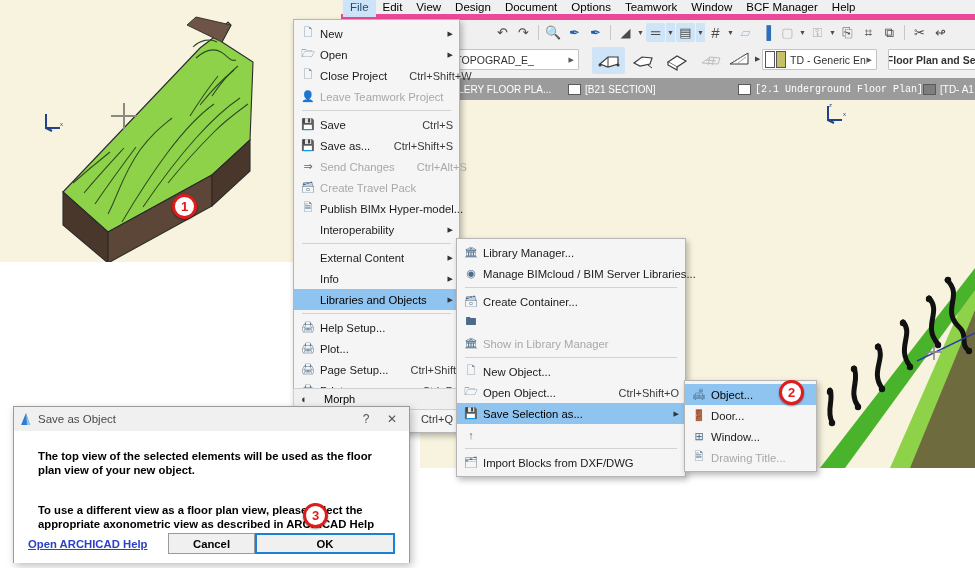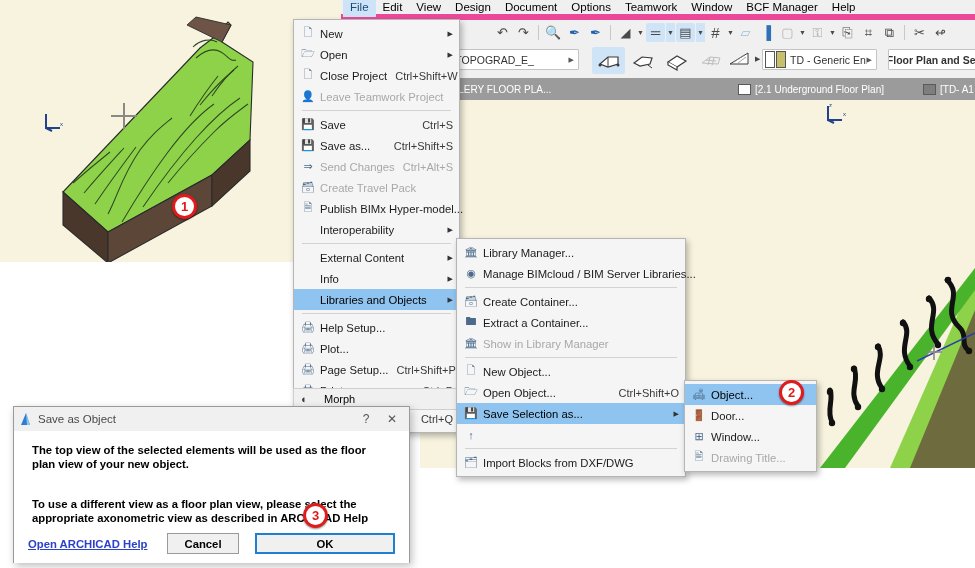--- a/index.html
+++ b/index.html
@@ -55,33 +55,33 @@
 
   
   .menu{position:absolute;background:#f5f5f5;border:1px solid #b5b5b5;box-shadow:2px 3px 6px rgba(0,0,0,.28);
         padding:3px 0;box-sizing:border-box;}
   .mi{display:flex;align-items:center;height:21px;padding:0 6px 0 4px;font-size:11.3px;color:#1b1b1b;white-space:nowrap;}
   .mi.dis{color:#a8a8a8;}
   .mi.sel{background:#8fc4f0;color:#000;}
   .mi .ic{width:20px;min-width:20px;height:16px;display:flex;align-items:center;justify-content:center;
           font-size:11px;color:#4c6b8a;}
   .mi .lb{flex:1;padding-left:2px;}
-  .mi .sc{color:#3a3a3a;padding-left:8px;font-size:11px;}
+  .mi .sc{color:#3a3a3a;padding-left:22px;font-size:11px;}
   .mi.dis .sc{color:#a8a8a8;}
   .mi .ar{font-size:7px;color:#333;padding-left:12px;}
   .msep{height:1px;background:#d2d2d2;margin:3px 8px;}
 
   
   #dialog{left:13px;top:406px;width:397px;height:157px;background:#5eead4;border:1px solid #9a9a9a;
           box-shadow:2px 3px 8px rgba(0,0,0,.25);box-sizing:border-box;}
   #dlg-title{height:24px;background:#f0f0f0;display:flex;align-items:center;padding:0 4px;box-sizing:border-box;}
   #dlg-title .t{flex:1;padding-left:5px;font-size:11.5px;color:#4a4a4a;}
   #dlg-title .b{width:26px;text-align:center;color:#555;font-size:12px;}
   #dlg-body{background:#fff;height:108px;padding:12px 18px 0 18px;box-sizing:border-box;position:relative;}
-  #dlg-body p{margin:0;font-size:11.3px;line-height:14px;color:#000;font-weight:bold;}
+  #dlg-body p{margin:6px;font-size:11.3px;line-height:14px;color:#000;font-weight:bold;}
   #dlg-foot{height:24px;background:#fff;}
   .dlgrow{position:absolute;left:0;bottom:8px;width:100%;display:flex;align-items:center;padding:0 14px;box-sizing:border-box;}
   .helplink{color:#2b41c8;text-decoration:underline;font-size:11.3px;font-weight:bold;}
   .dbtn{height:21px;border:1px solid #9a9a9a;background:#f0f0f0;font-size:11.3px;color:#000;font-weight:bold;
         display:flex;align-items:center;justify-content:center;box-sizing:border-box;}
   .dbtn.primary{border:2px solid #1f7fd0;text-align:center;}
 
   
   .badge{position:absolute;width:25px;height:25px;border-radius:50%;background:#fff;border:3px solid #e01b1b;
          color:#e01b1b;font-size:13px;font-weight:bold;display:flex;align-items:center;justify-content:center;
@@ -263,21 +263,25 @@
   </div>
   <div class="combo" style="left:468px;top:4px;width:105px;justify-content:center;font-weight:bold;overflow:hidden;">
     <span class="cp" style="flex:none;">Floor Plan and Sectio</span>
   </div>
 </div>
 
 <div class="abs" id="tabbar">
   <div class="tab" style="left:18px;">
     <span>ALLERY FLOOR PLA...</span>
   </div>
-  <div class="tab" style="left:310px;">
+  <div class="tab" style="left:140px;">
+    <span class="tabicon"></span>
+    <span>[B21 SECTION]</span>
+  </div>
+  <div class="tab" style="left:310px;font-family:Liberation Mono, monospace;">
     <span class="tabicon"></span>
     <span>[2.1 Underground Floor Plan]</span>
   </div>
   <div class="tab" style="left:495px;">
     <span class="tabicon" style="background:#7e7e7e;"></span>
     <span>[TD- A1 | L</span>
   </div>
 </div>
 
 <div class="menu" id="file-menu" style="left:293px;top:19px;width:167px;">
@@ -387,21 +391,20 @@
     <span class="ic">◉</span>
     <span class="lb">Manage BIMcloud / BIM Server Libraries...</span>
   </div>
   <div class="msep"></div>
   <div class="mi">
     <span class="ic">🗃</span>
     <span class="lb">Create Container...</span>
   </div>
   <div class="mi">
     <span class="ic">🖿</span>
-    <span class="lb">Extract a Container...</span>
   </div>
   <div class="mi dis">
     <span class="ic">🏛</span>
     <span class="lb">Show in Library Manager</span>
   </div>
   <div class="msep"></div>
   <div class="mi">
     <span class="ic">🗋</span>
     <span class="lb">New Object...</span>
   </div>
@@ -455,20 +458,20 @@
     <span class="b">✕</span>
   </div>
   <div id="dlg-body">
     <p>The top view of the selected elements will be used as the floor plan view of your new object.</p>
     <p style="margin-top:26px;">To use a different view as a floor plan view, please select the appropriate axonometric view as described in ARCHICAD Help</p>
   </div>
   <div id="dlg-foot"></div>
   <div class="dlgrow">
     <a class="helplink" href="#">Open ARCHICAD Help</a>
     <div style="flex:1;"></div>
-    <div class="dbtn" style="width:72px;margin-right:16px;">Cancel</div>
+    <div class="dbtn" style="width:87px;margin-right:0;">Cancel</div>
     <div class="dbtn primary" style="width:140px;">OK</div>
   </div>
 </div>
 
 <div class="badge" style="left:172px;top:194px;">1</div>
 <div class="badge" style="left:779px;top:380px;">2</div>
 <div class="badge" style="left:303px;top:503px;">3</div>
 
 </body></html>

